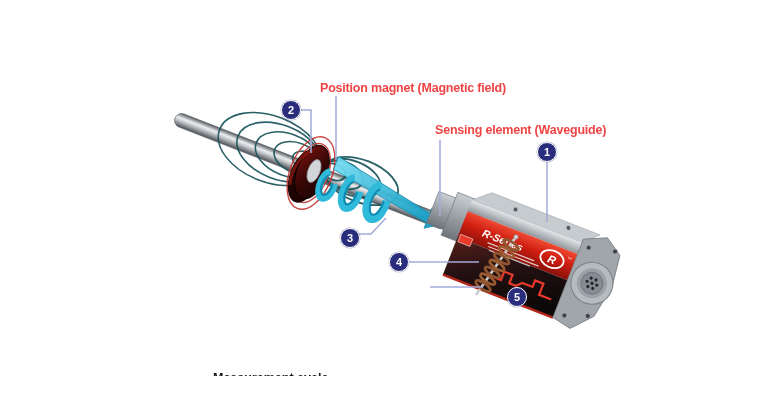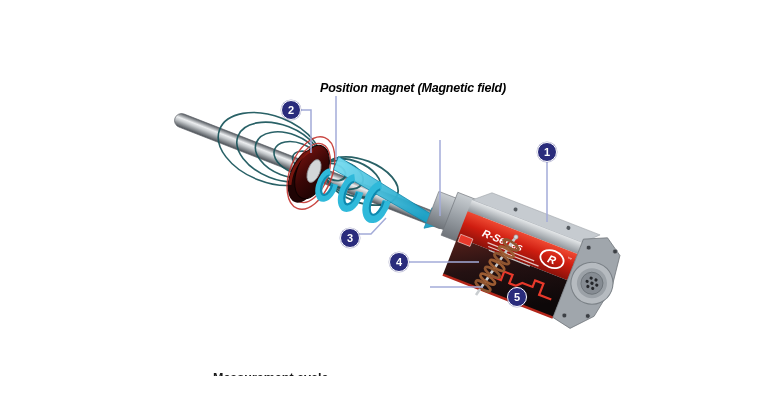--- a/index.html
+++ b/index.html
@@ -2,22 +2,22 @@
 <html><head>
 <meta charset="utf-8">
 <style>
   html,body{margin:0;padding:0;background:#ffffff;}
   #stage{
     position:relative;width:770px;height:400px;background:#ffffff;
     font-family:"Liberation Sans", sans-serif;overflow:hidden;
   }
   #artwork{position:absolute;left:0;top:0;}
   .diagram-label{
-    position:absolute;color:#000000;font-size:12.5px;font-weight:bold;
-    letter-spacing:-0.2px;white-space:nowrap;font-style:italic;
+    position:absolute;color:#ef4444;font-size:12.5px;font-weight:bold;
+    letter-spacing:-0.2px;white-space:nowrap;
   }
   .callout-badge{
     position:absolute;width:18px;height:18px;border-radius:50%;
     background:#2a2c7c;border:1.5px solid #ffffff;
     box-shadow:0 0 0 0.5px rgba(42,44,124,.35);
     color:#ffffff;font-size:11px;font-weight:bold;line-height:18px;
     text-align:center;transform:translate(-50%,-50%);
   }
   .cropped-caption{
     position:absolute;left:213px;top:371px;height:5px;overflow:hidden;
@@ -186,20 +186,21 @@
       <polyline points="300,110 311,110 311,153"></polyline>
       <polyline points="358,234 371,234 386,218"></polyline>
       <line x1="408" y1="262" x2="479" y2="262"></line>
       <line x1="336" y1="96" x2="336" y2="160"></line>
       <line x1="440" y1="140" x2="440" y2="216"></line>
       <line x1="430" y1="287" x2="483" y2="287"></line>
     </g>
   </svg>
 
   <div class="diagram-label" style="left:320px;top:81px">Position magnet (Magnetic field)</div>
+  <div class="diagram-label" style="left:435px;top:123px">Sensing element (Waveguide)</div>
 
   <div class="callout-badge" style="left:547px;top:152px">1</div>
   <div class="callout-badge" style="left:291px;top:110px">2</div>
   <div class="callout-badge" style="left:350px;top:238px">3</div>
   <div class="callout-badge" style="left:399px;top:262px">4</div>
   <div class="callout-badge" style="left:517px;top:297px">5</div>
 
   <div class="cropped-caption">
     <span>Measurement cycle</span>
   </div>

